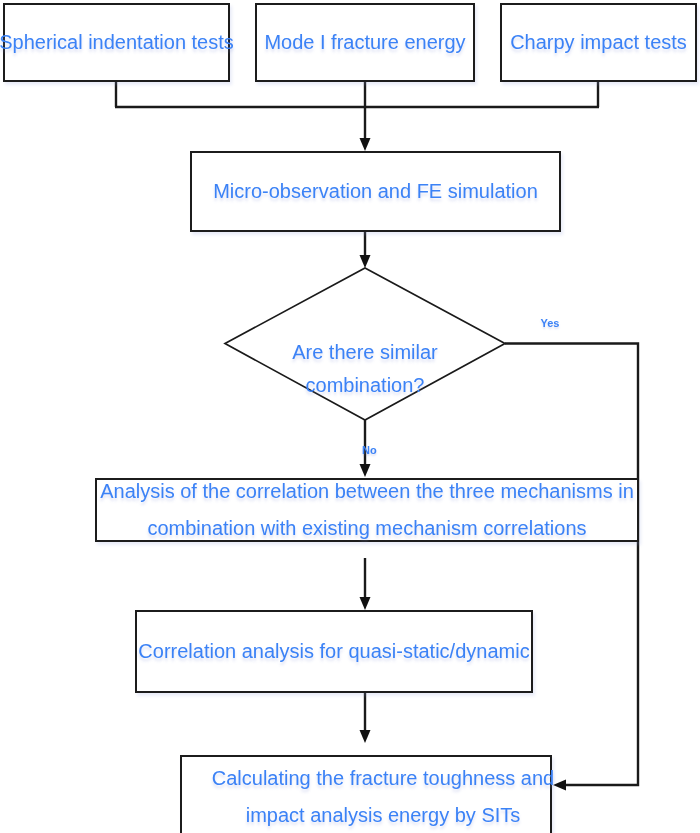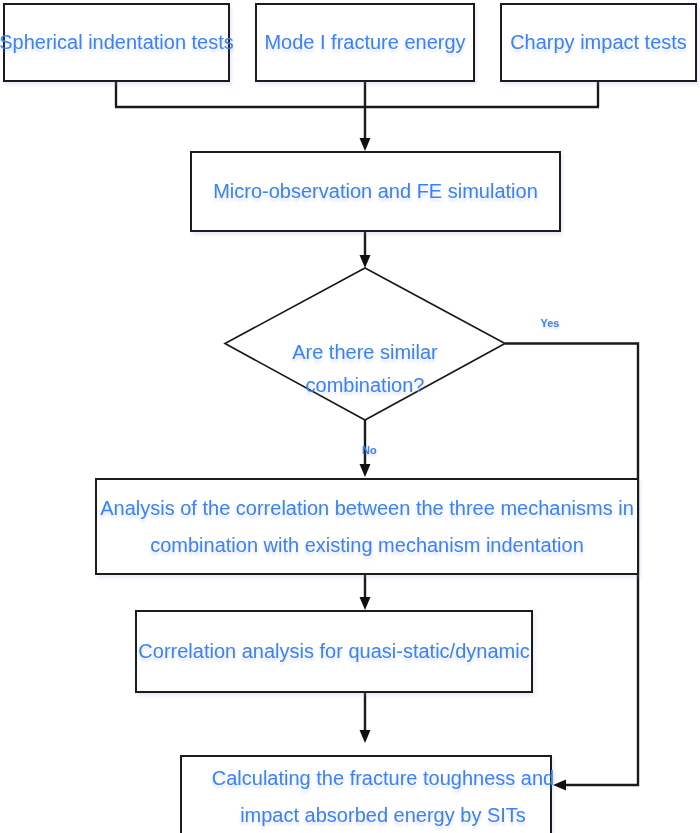--- a/index.html
+++ b/index.html
@@ -50,21 +50,21 @@
     font-weight: bold;
     font-size: 11px;
     text-align: center;
     text-shadow: 0 2px 2px rgba(135,150,215,0.30);
   }
   
   #node-spherical   { left: 3px;   top: 3px;   width: 227px; height: 79px; }
   #node-mode1       { left: 255px; top: 3px;   width: 220px; height: 79px; }
   #node-charpy      { left: 500px; top: 3px;   width: 197px; height: 79px; }
   #node-micro       { left: 190px; top: 151px; width: 371px; height: 81px; }
-  #node-analysis    { left: 95px;  top: 478px; width: 544px; height: 97px; }
+  #node-analysis    { left: 95px;  top: 478px; width: 544px; height: 64px; }
   #node-correlation { left: 135px; top: 610px; width: 398px; height: 83px; }
   #node-calculating { left: 180px; top: 755px; width: 372px; height: 84px; padding-left: 34px; }
   #decision-label   { left: 245px; top: 311px; width: 240px; margin-top: 25px; }
   #label-yes        { left: 525px; top: 317px; width: 50px; }
   #label-no         { left: 362px; top: 444px; width: 32px; text-align: left; }
 </style>
 </head>
 <body>
 
 <div id="canvas">
@@ -118,25 +118,25 @@
   <div class="diamond-label" id="decision-label">
     <div class="line">Are there similar</div>
     <div class="line">combination?</div>
   </div>
 
   <div class="branch-label" id="label-yes">Yes</div>
   <div class="branch-label" id="label-no">No</div>
 
   <div class="box" id="node-analysis">
     <div class="line">Analysis of the correlation between the three mechanisms in</div>
-    <div class="line">combination with existing mechanism indentation</div>
+    <div class="line">combination with existing mechanism correlations</div>
   </div>
 
   <div class="box" id="node-correlation">
     <div class="line">Correlation analysis for quasi-static/dynamic</div>
   </div>
 
   <div class="box" id="node-calculating">
     <div class="line">Calculating the fracture toughness and</div>
-    <div class="line">impact absorbed energy by SITs</div>
+    <div class="line">impact analysis energy by SITs</div>
   </div>
 
 </div>
 
 </body></html>

